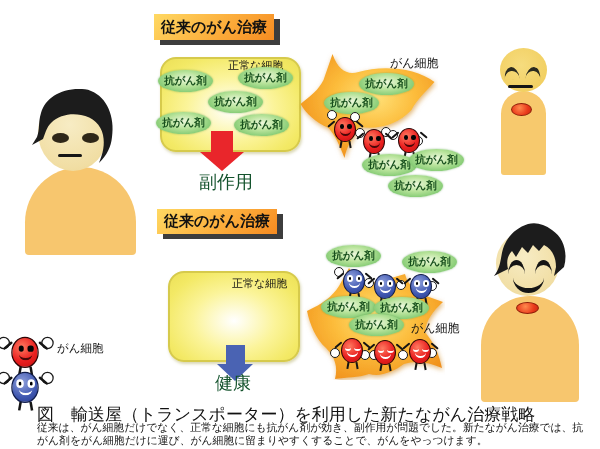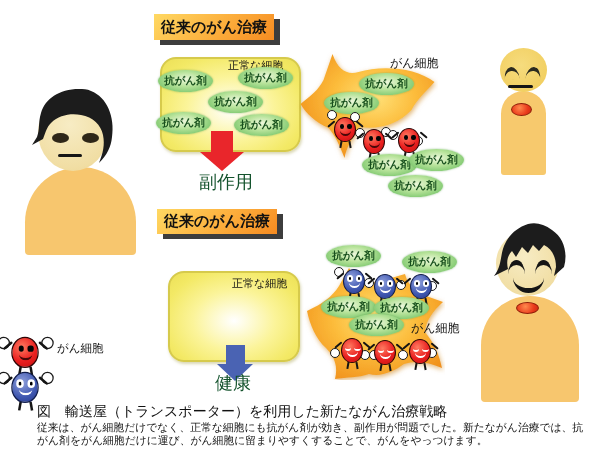--- a/index.html
+++ b/index.html
@@ -62,21 +62,21 @@
   .happy-eye{position:absolute;width:17px;height:10px;border-top:5px solid #151515;border-radius:50% 50% 0 0/95% 95% 0 0;}
   .big-smile{position:absolute;width:31px;height:14px;border-bottom:5px solid #151515;border-radius:0 0 18px 18px;}
   .chest-spot{position:absolute;border-radius:50%;
       background:radial-gradient(circle at 40% 35%,#ff8a4d 0%,#ea3b1c 60%,#c92a10 100%);
       border:1px solid #8f1d08;box-sizing:border-box;}
   .tumor-wrap{position:absolute;display:flex;align-items:center;justify-content:center;}
   .tumor-label{position:absolute;font-size:13px;color:#000;white-space:nowrap;}
 
   .scene-label{position:absolute;font-size:12px;color:#111;white-space:nowrap;}
   .legend-label{position:absolute;font-size:11.5px;color:#111;white-space:nowrap;}
-  .caption{position:absolute;font-size:14px;color:#111;white-space:nowrap;}
+  .caption{position:absolute;font-size:17px;color:#111;white-space:nowrap;}
   .description{position:absolute;font-size:10.8px;line-height:1.16;color:#111;}
 </style>
 </head>
 <body>
 
 <div class="stage">
 
   <div class="hdr" style="left:154px;top:14px;width:120px;height:26px">従来のがん治療</div>
 
   <div class="p-body" style="left:25px;top:167px;width:111px;height:88px;border-radius:56px 56px 4px 4px"></div>

